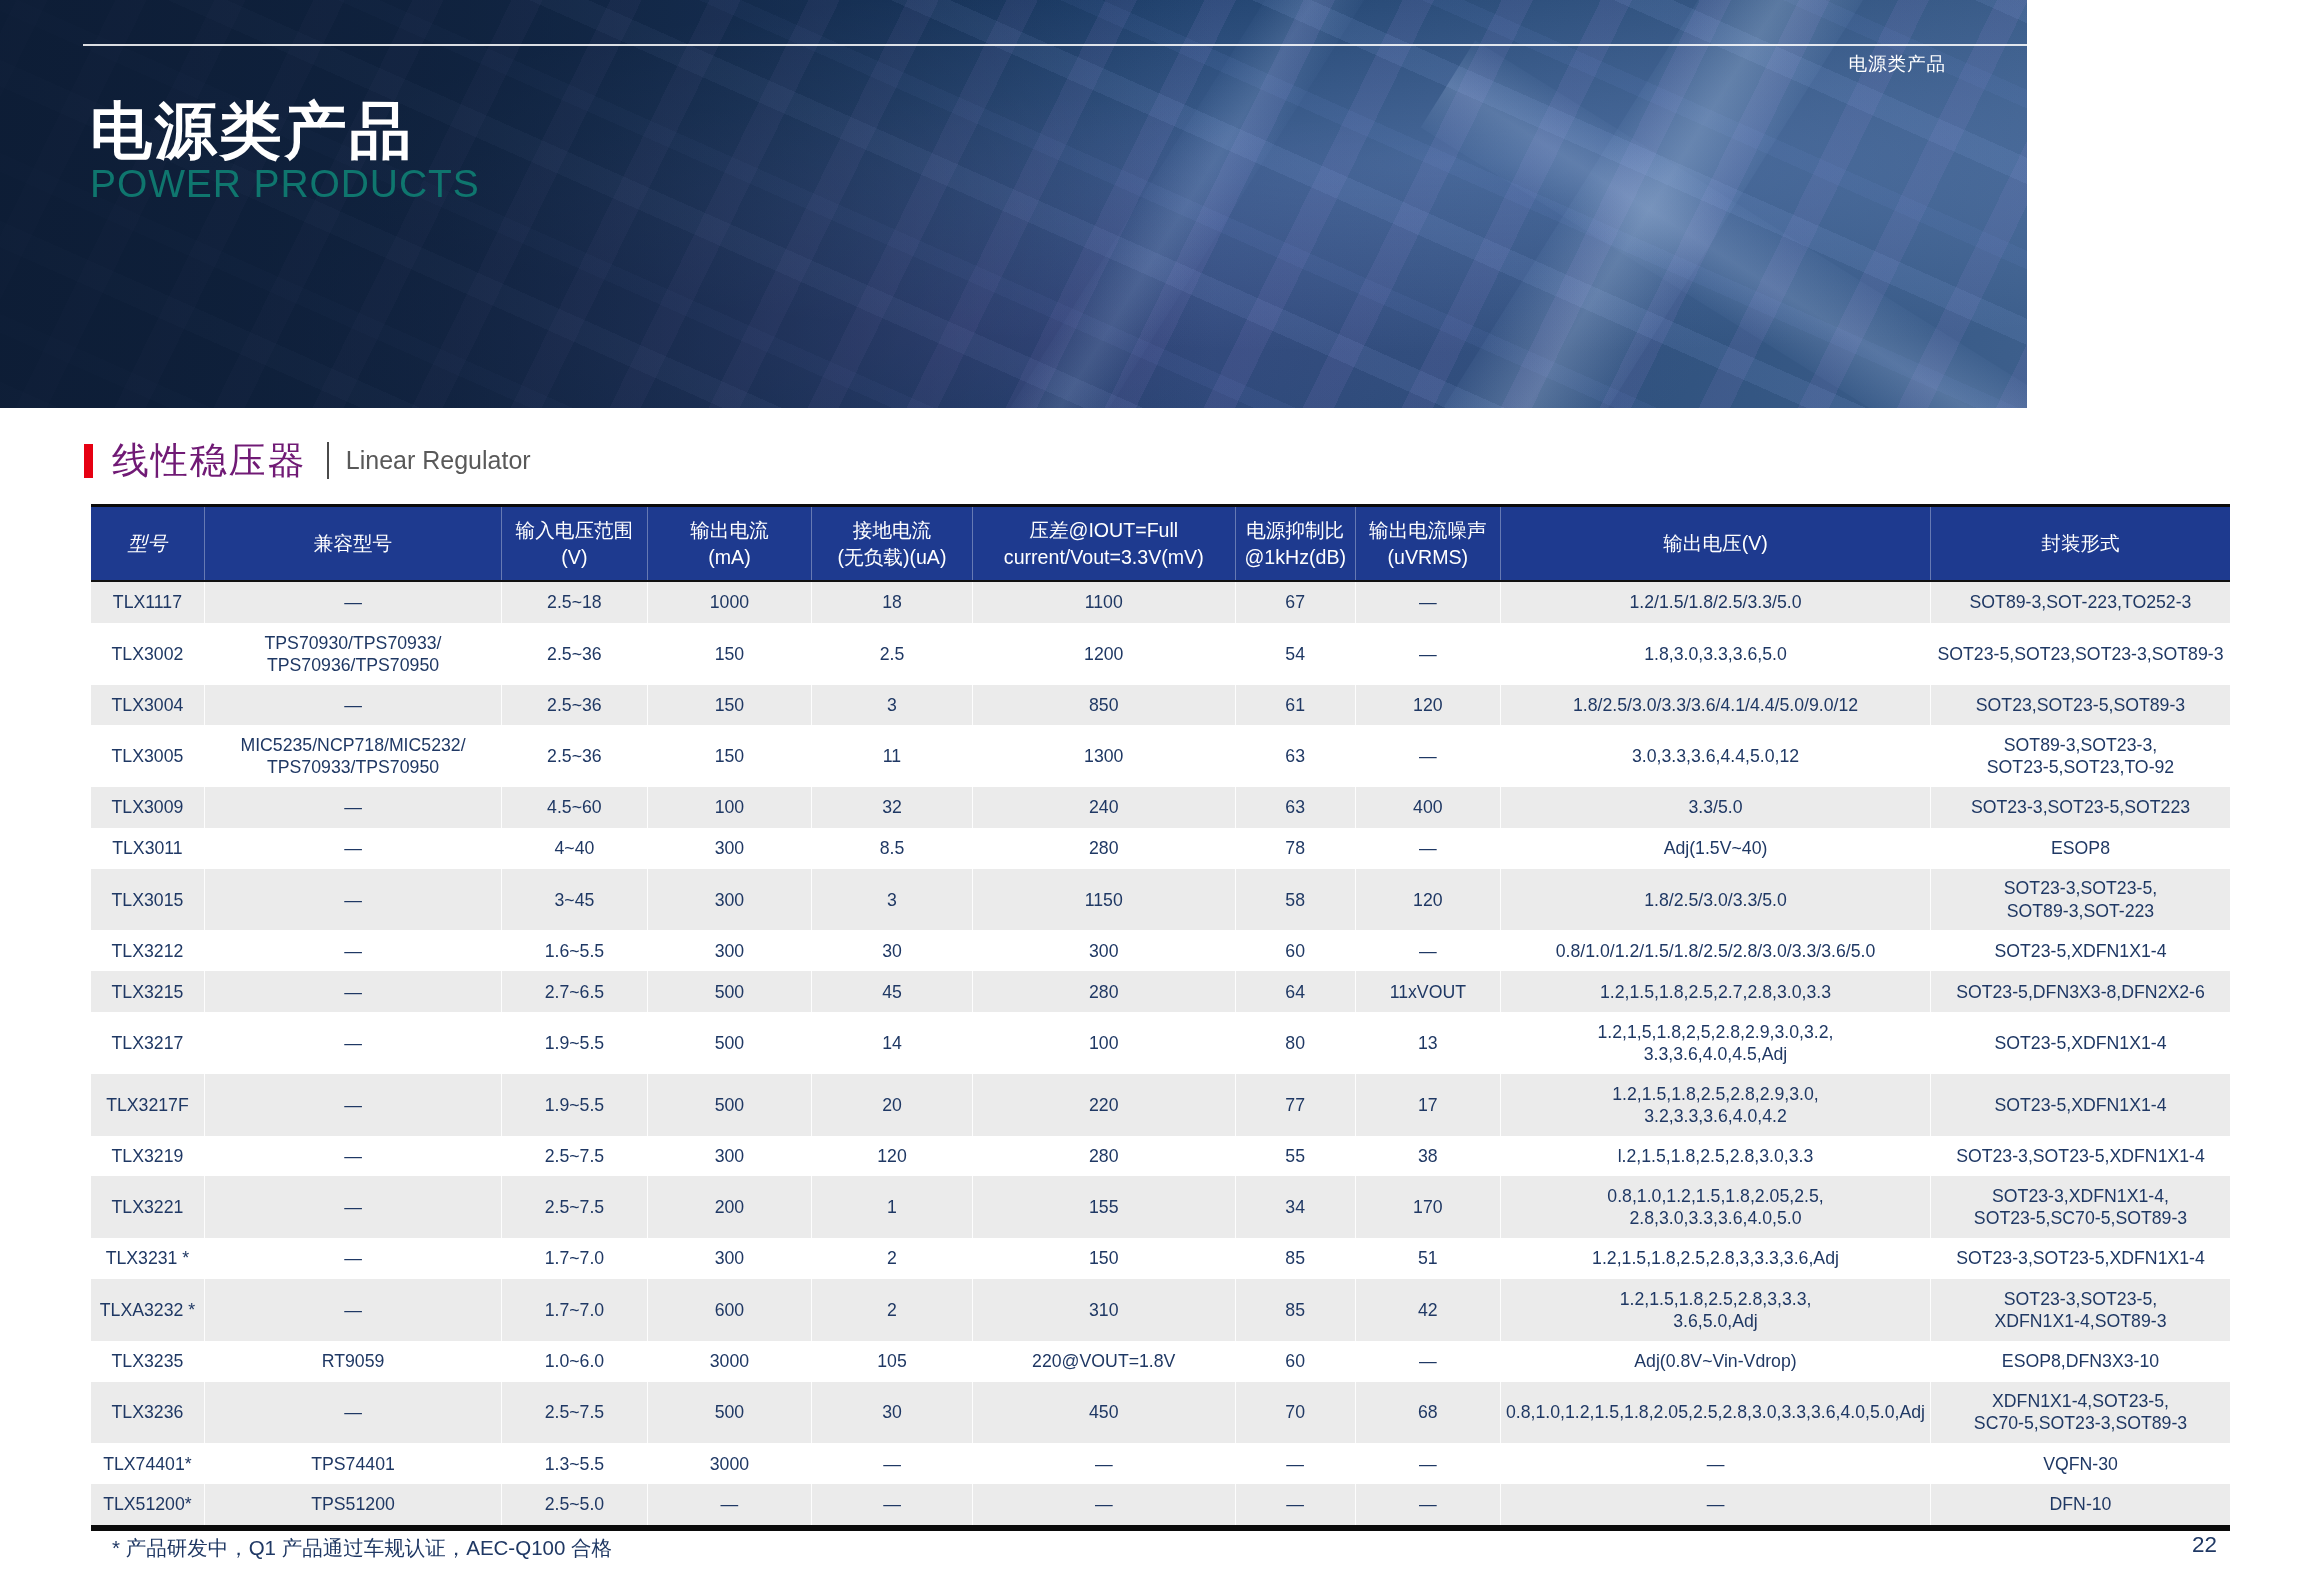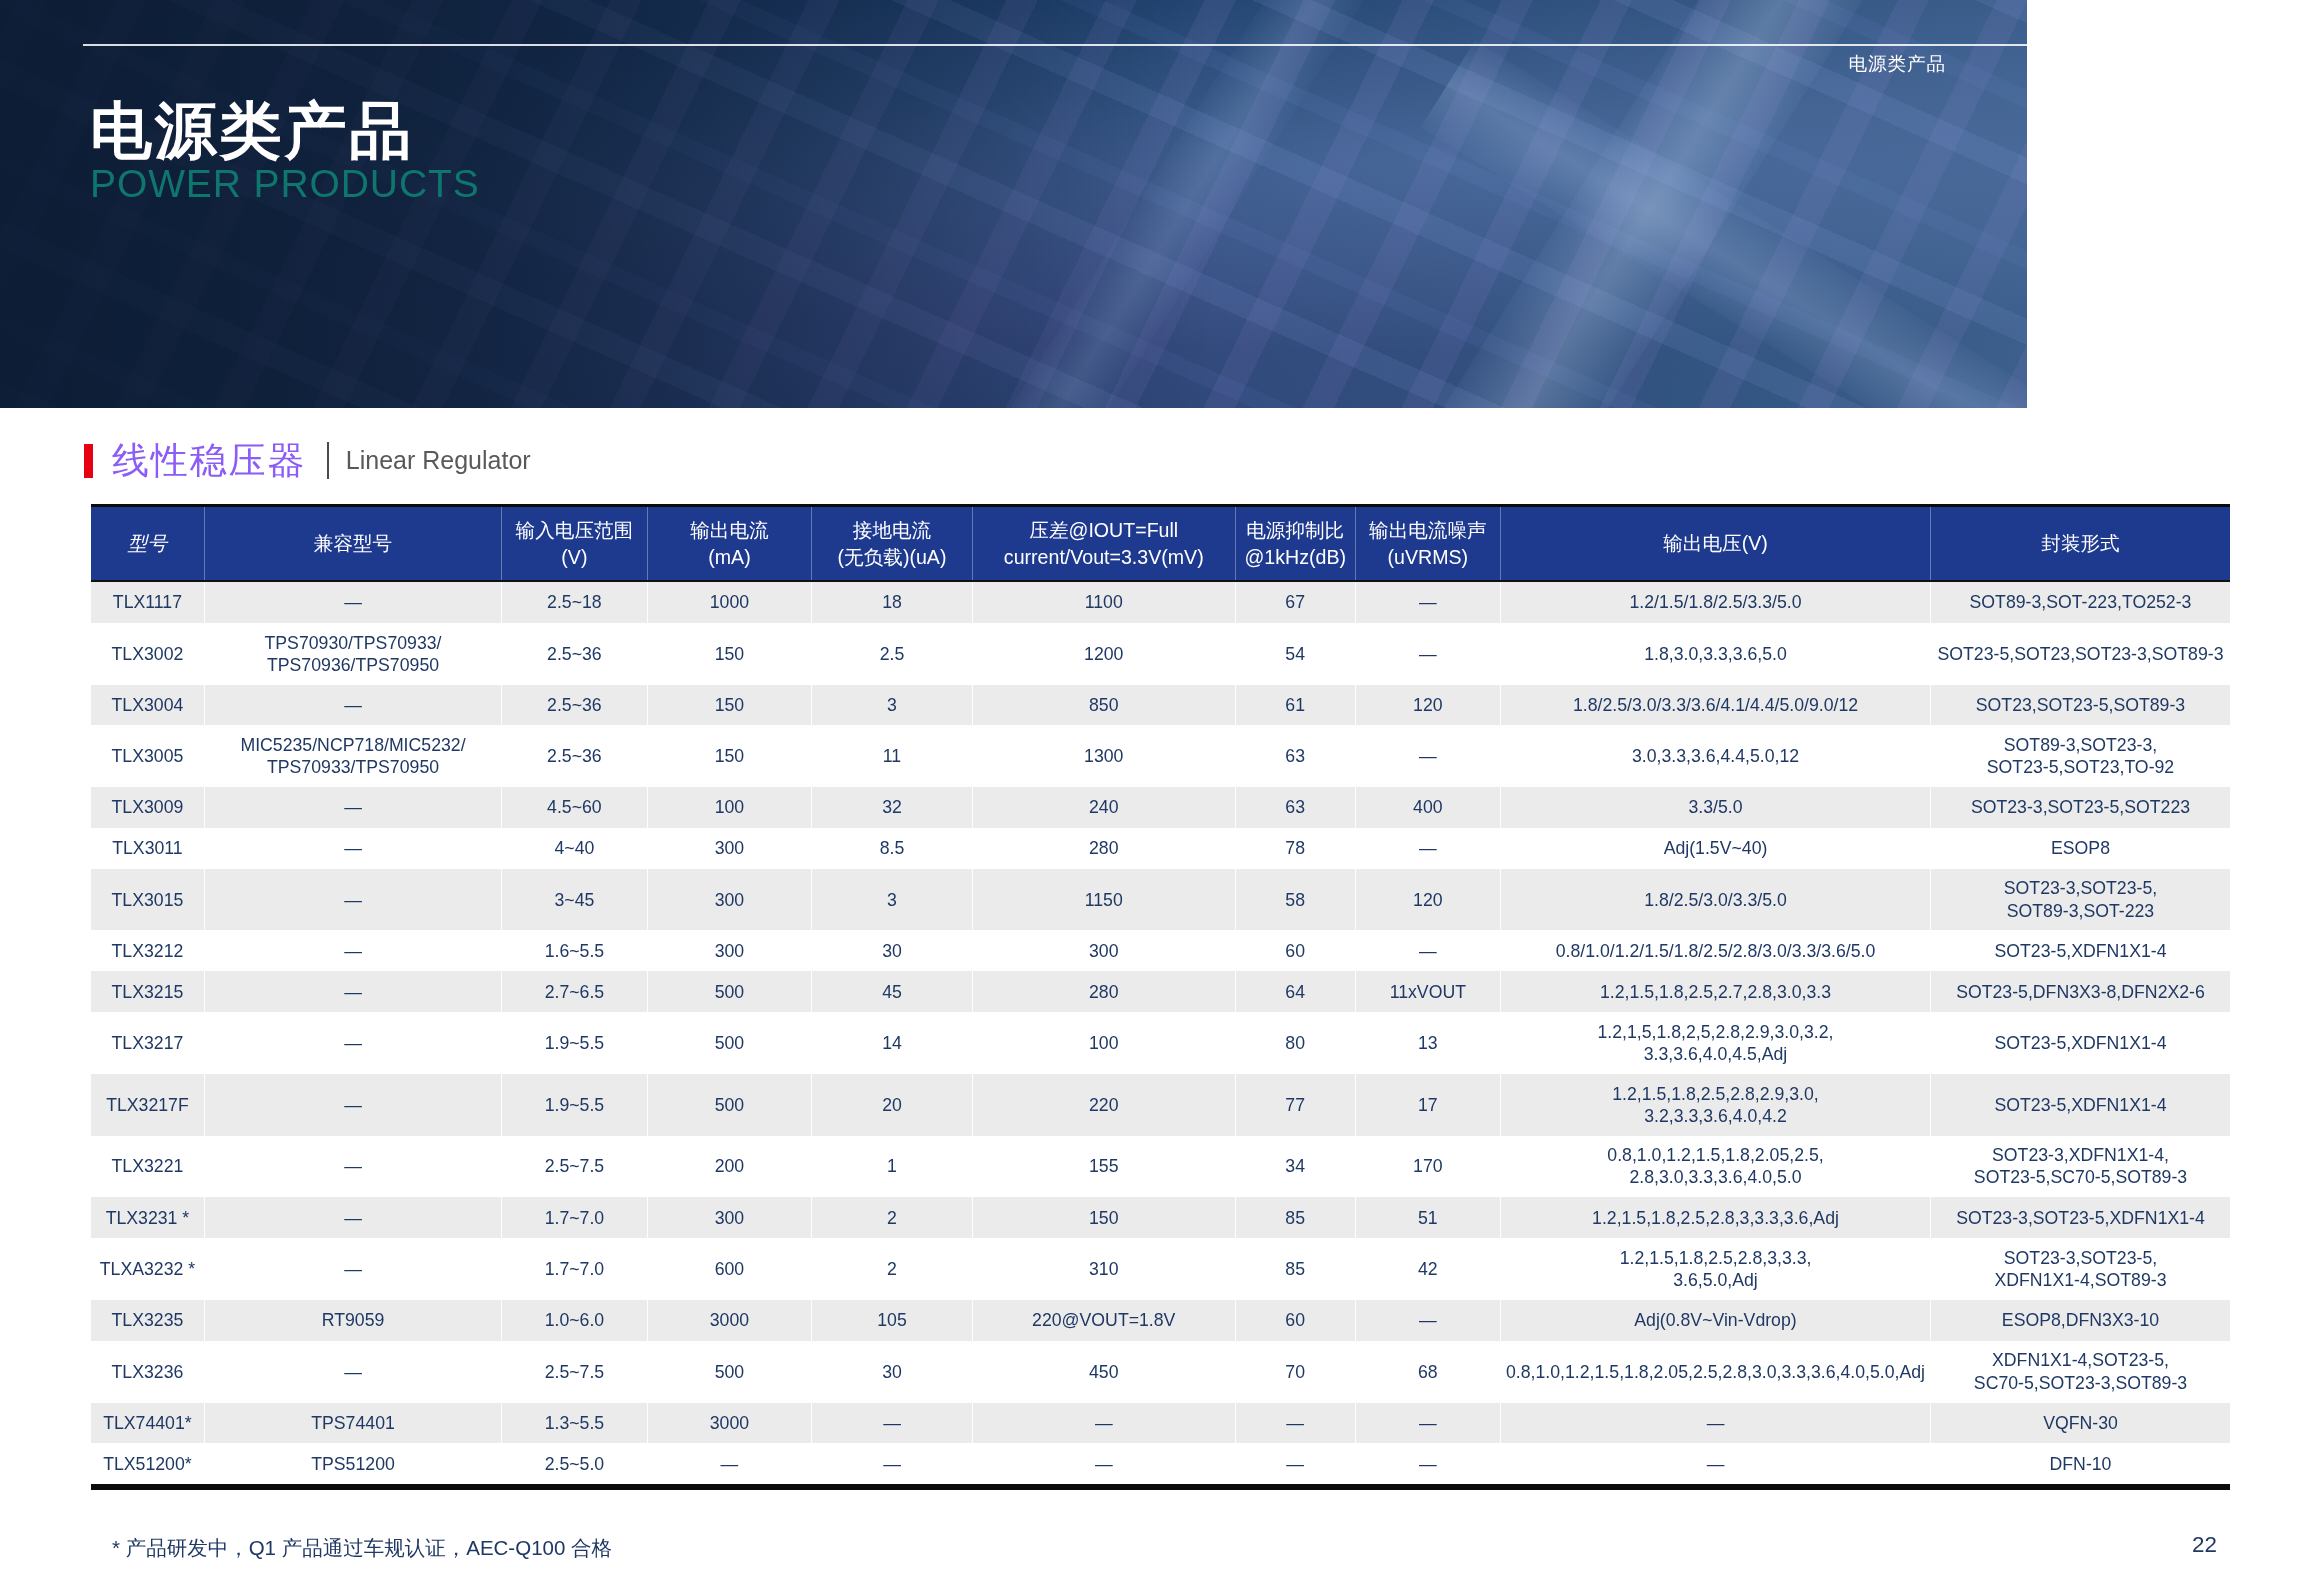--- a/index.html
+++ b/index.html
@@ -29,21 +29,21 @@
   .trace3{top:-112px;right:886px;width:84px;height:914px;transform:rotate(32deg);
     background:linear-gradient(90deg, rgba(140,170,230,.06), rgba(175,200,240,.30), rgba(140,170,230,.06));}
   .hero-line{position:absolute;left:83px;top:44px;width:2149px;height:1.9px;background:rgba(255,255,255,.85);}
   .hero-corner{position:absolute;top:51px;right:81px;color:#ffffff;font-size:18.6px;letter-spacing:0.9px;}
   .hero-title{position:absolute;left:90px;top:89px;margin:0;color:#ffffff;font-size:62px;font-weight:bold;letter-spacing:2.8px;}
   .hero-subtitle{position:absolute;left:90px;top:162px;color:#0f766e;font-size:39px;font-weight:normal;letter-spacing:0.9px;}
 
   
   .section-header{position:absolute;left:84px;top:440px;height:41px;display:flex;align-items:center;}
   .red-bar{display:inline-block;width:9.3px;height:34px;background:var(--accent-red,#e60012);margin-right:18.6px;}
-  .sec-zh{font-size:37px;color:#8b5cf6;letter-spacing:1.9px;}
+  .sec-zh{font-size:37px;color:#701a75;letter-spacing:1.9px;}
   .sec-divider{display:inline-block;width:1.9px;height:37px;background:#4a4a4a;margin:0 17px 0 20.5px;}
   .sec-en{font-size:25px;color:#595959;}
 
   
   .table-wrap{position:absolute;left:91px;top:504px;width:2139px;}
   table{width:100%;border-collapse:collapse;table-layout:fixed;
     border-top:3.7px solid #0b0b0b;border-bottom:6.5px solid #0b0b0b;}
   thead th{
     background:var(--header-blue,#1e3a8f);color:#ffffff;font-weight:normal;
     font-size:19.6px;line-height:1.35;height:73px;vertical-align:middle;text-align:center;
@@ -254,20 +254,32 @@
           <td>1.9~5.5</td>
           <td>500</td>
           <td>20</td>
           <td>220</td>
           <td>77</td>
           <td>17</td>
           <td>1.2,1.5,1.8,2.5,2.8,2.9,3.0,
 3.2,3.3,3.6,4.0,4.2</td>
           <td>SOT23-5,XDFN1X1-4</td>
         </tr>
+        <tr class="single">
+          <td>TLX3219</td>
+          <td>—</td>
+          <td>2.5~7.5</td>
+          <td>300</td>
+          <td>120</td>
+          <td>280</td>
+          <td>55</td>
+          <td>38</td>
+          <td>l.2,1.5,1.8,2.5,2.8,3.0,3.3</td>
+          <td>SOT23-3,SOT23-5,XDFN1X1-4</td>
+        </tr>
         <tr class="tall">
           <td>TLX3221</td>
           <td>—</td>
           <td>2.5~7.5</td>
           <td>200</td>
           <td>1</td>
           <td>155</td>
           <td>34</td>
           <td>170</td>
           <td>0.8,1.0,1.2,1.5,1.8,2.05,2.5,

